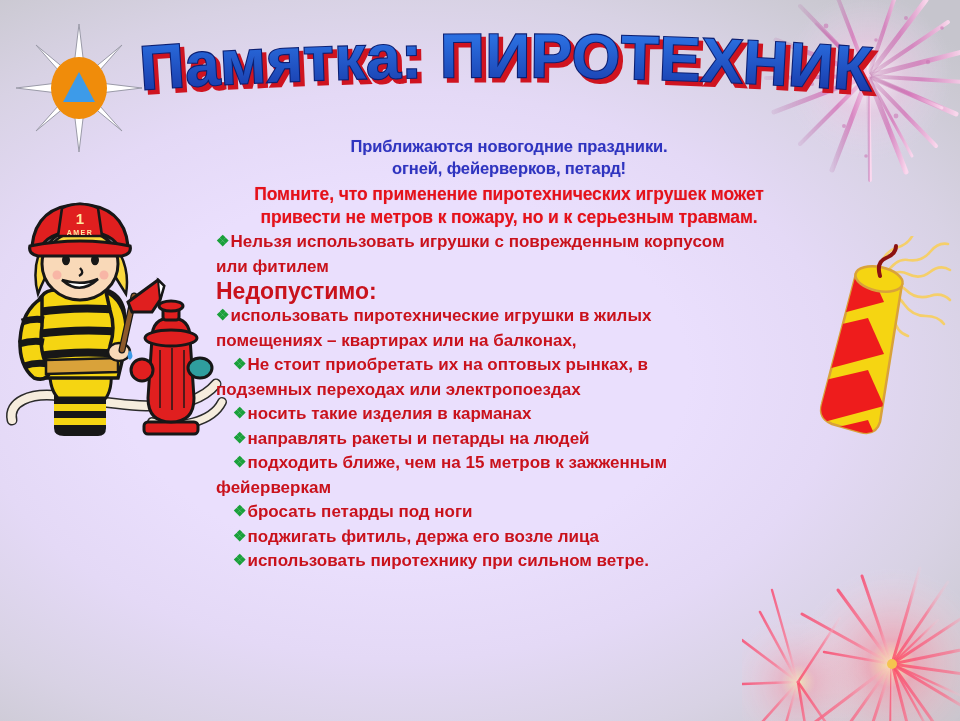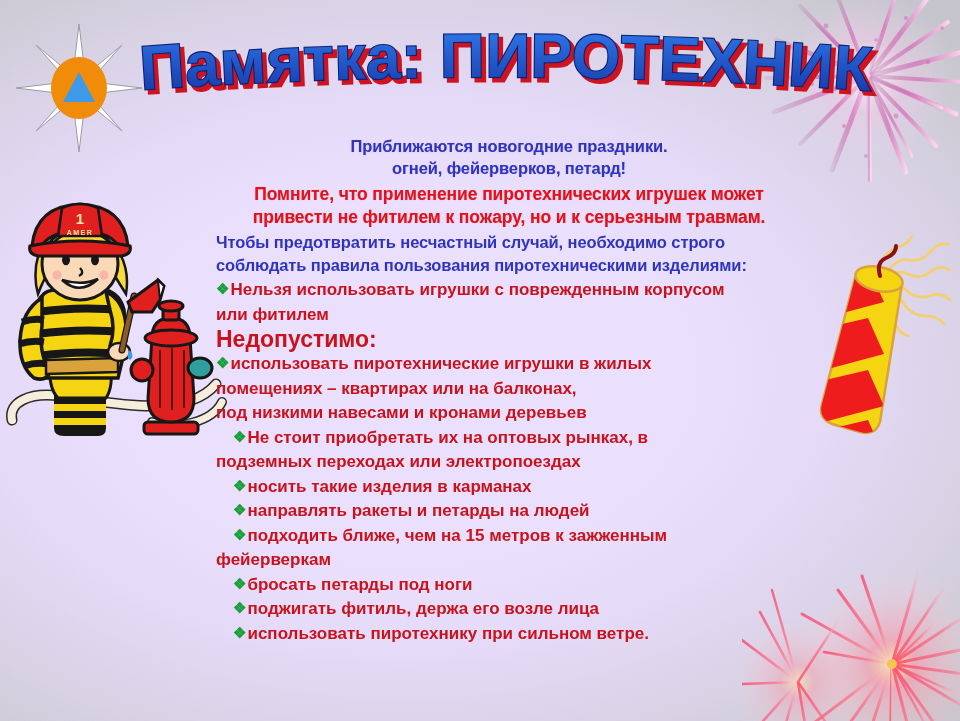--- a/index.html
+++ b/index.html
@@ -406,42 +406,37 @@
 
   <div class="body-text">
 
     <div class="intro">
       <div class="ln">Приближаются новогодние праздники.</div>
       <div class="ln">огней, фейерверков, петард!</div>
     </div>
 
     <div class="warn">
       <div class="ln">Помните, что применение пиротехнических игрушек может</div>
-      <div class="ln">привести не фитилем к пожару, но и к серьезным травмам.</div>
+      <div class="ln">привести не метров к пожару, но и к серьезным травмам.</div>
     </div>
 
-    <div class="para">
-      <div class="ln">Чтобы предотвратить несчастный случай, необходимо строго</div>
-      <div class="ln">соблюдать правила пользования пиротехническими изделиями:</div>
-    </div>
 
     <div class="rules">
 
       <div class="bullet-line">
         <span class="dia">❖</span><span>Нельзя использовать игрушки с поврежденным корпусом</span>
       </div>
       <div class="bullet-line cont">или фитилем</div>
 
       <div class="heading-line">Недопустимо:</div>
 
       <div class="bullet-line">
         <span class="dia">❖</span><span>использовать пиротехнические игрушки в жилых</span>
       </div>
       <div class="bullet-line cont">помещениях – квартирах или на балконах,</div>
-      <div class="bullet-line cont">под низкими навесами и кронами деревьев</div>
 
       <div class="bullet-line sub">
         <span class="dia">❖</span><span>Не стоит приобретать их на оптовых рынках, в</span>
       </div>
       <div class="bullet-line cont">подземных переходах или электропоездах</div>
 
       <div class="bullet-line sub">
         <span class="dia">❖</span><span>носить такие изделия в карманах</span>
       </div>
 

